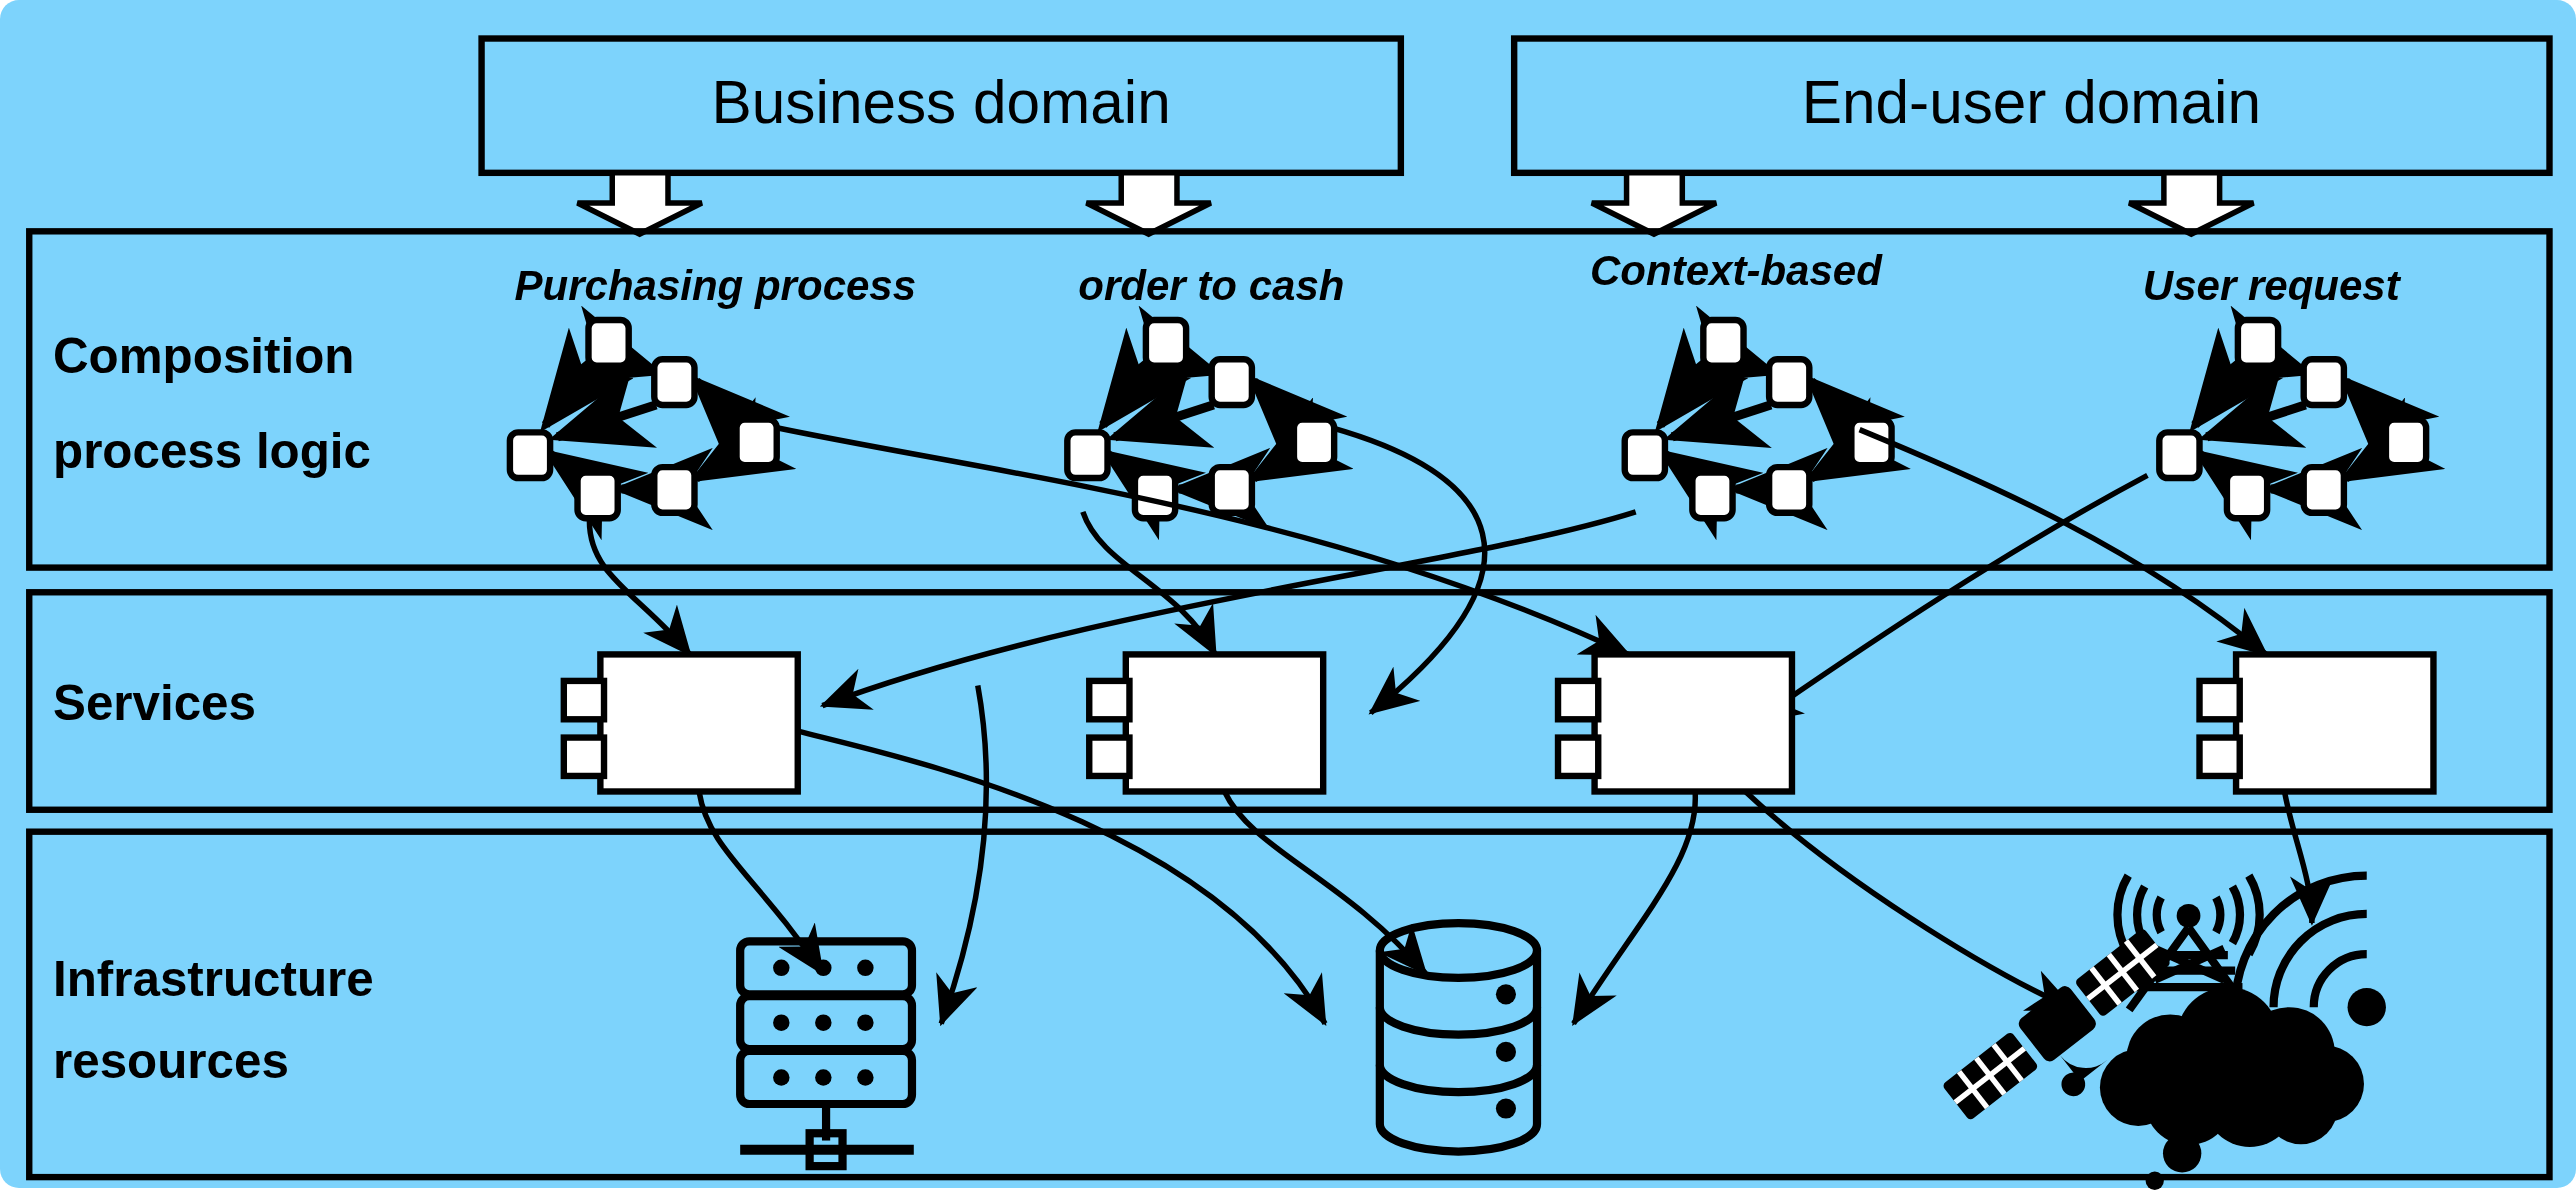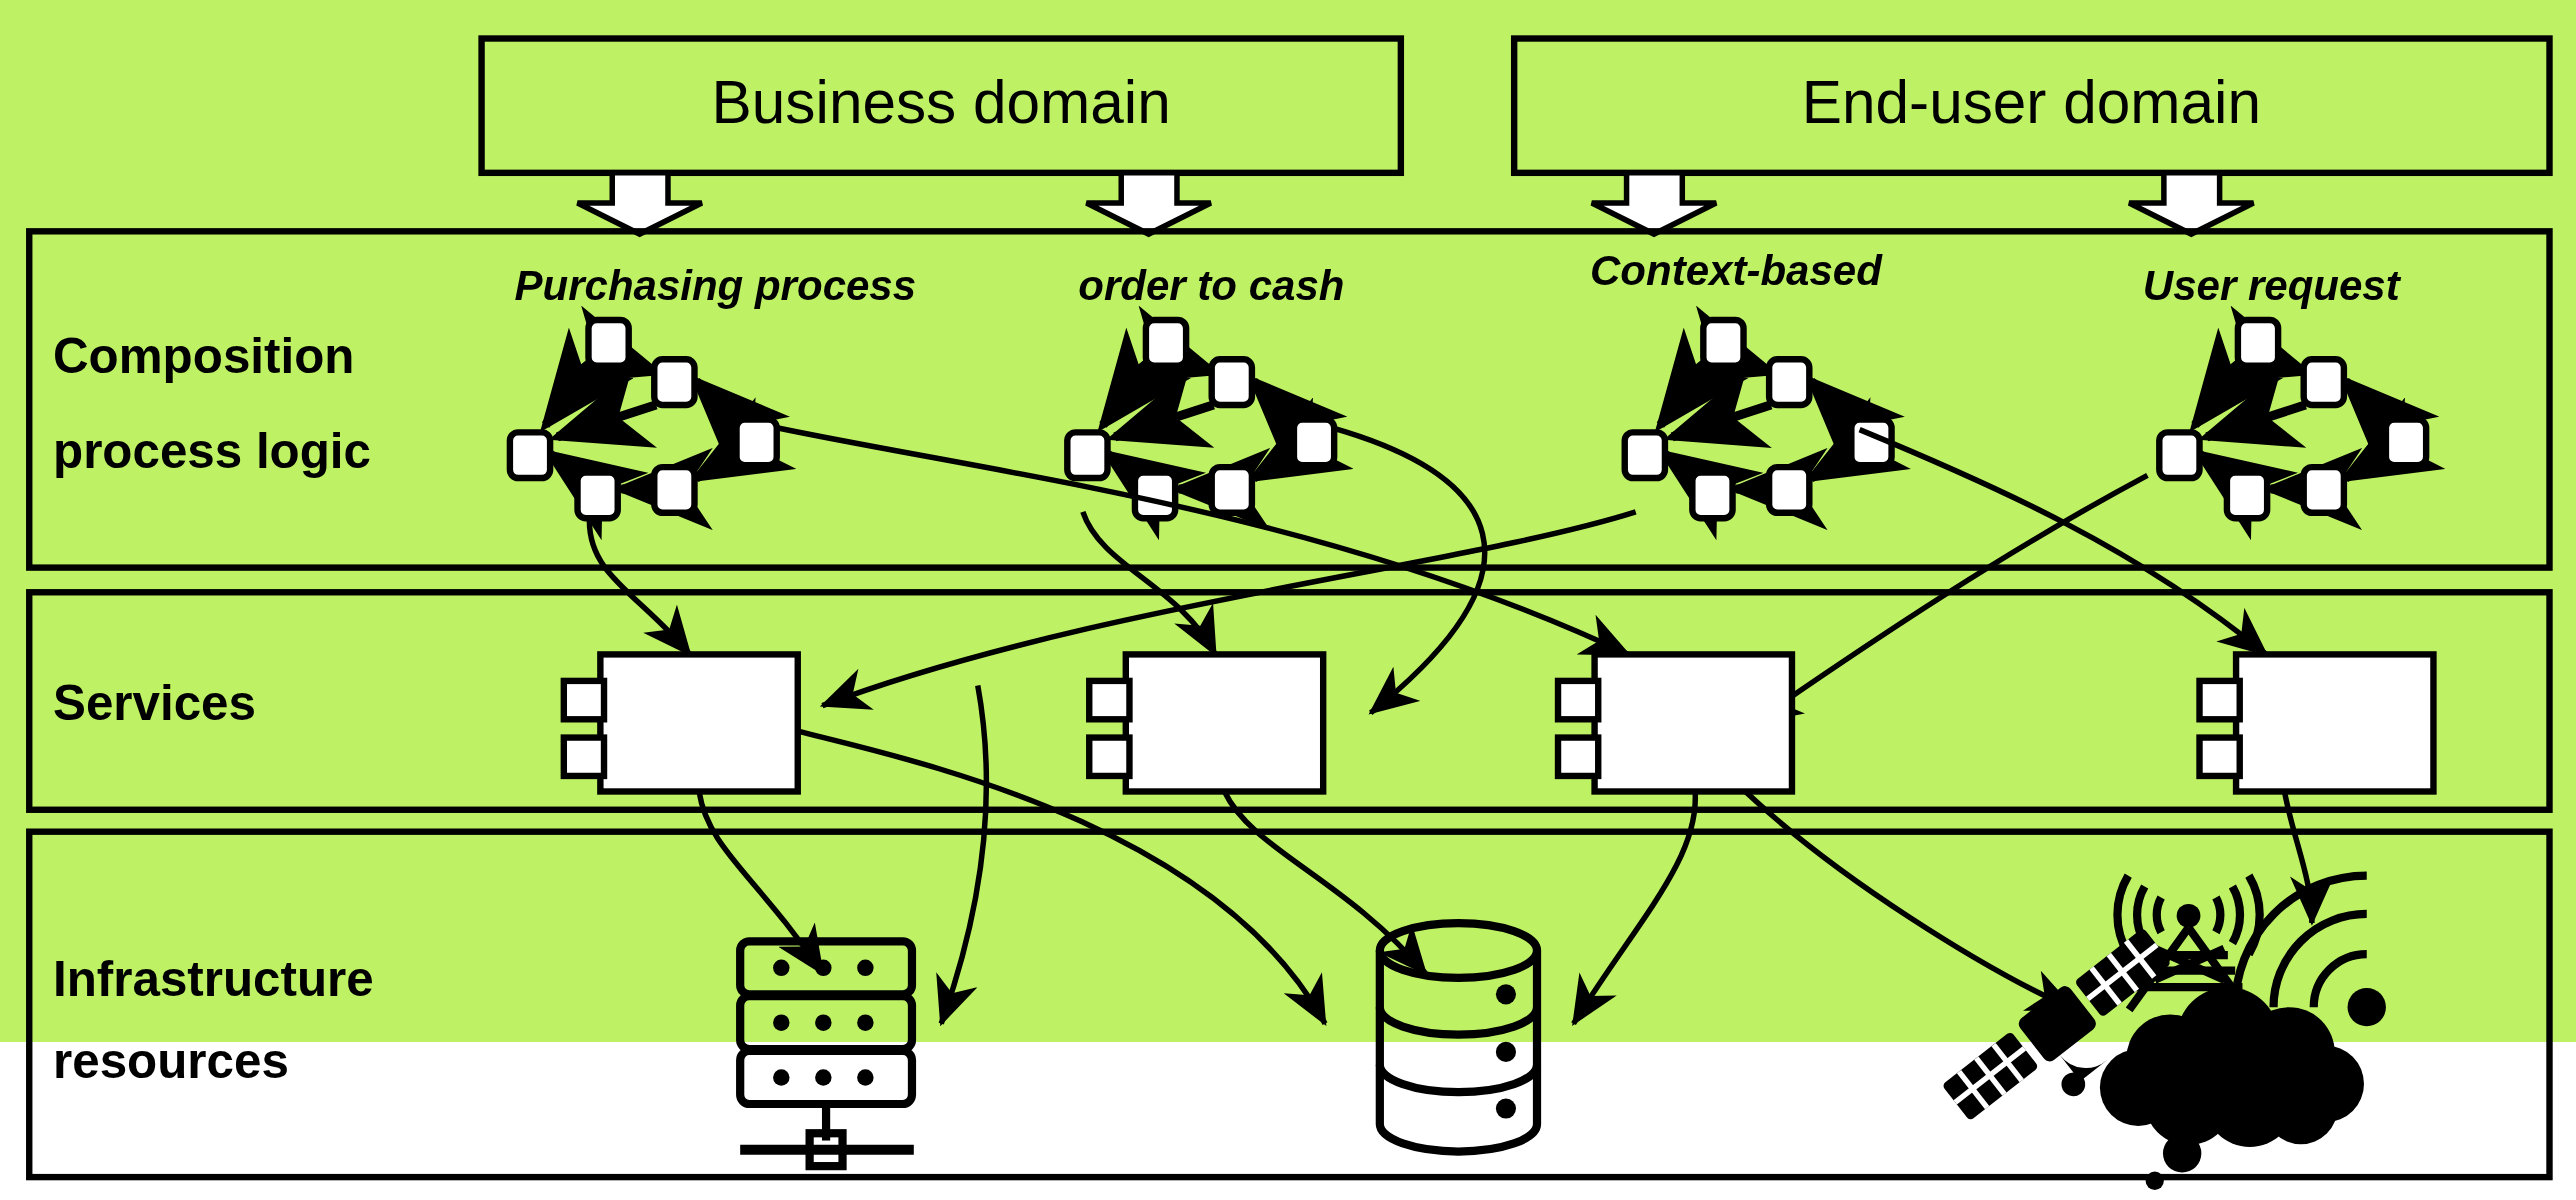--- a/index.html
+++ b/index.html
@@ -1,17 +1,17 @@
 <!DOCTYPE html>
 <html style="font-size:14.6px"><head>
 <meta charset="utf-8">
 <style>
   html,body{margin:0;padding:0;background:#ffffff;}
   body{width:2576px;height:1201px;overflow:hidden;font-family:"Liberation Sans",sans-serif;}
-  #stage{position:relative;width:2576px;height:1042px;background:#bef264;}
+  #stage{position:relative;width:2576px;height:1188px;background:#7dd3fc;border-radius:19px;}
   svg.diagram{position:absolute;inset:0;width:2576px;height:1201px;}
   .lyr-label{font-family:"Liberation Sans",sans-serif;font-weight:bold;font-size:54px;fill:#000;}
   .dom-label{font-family:"Liberation Sans",sans-serif;font-weight:normal;font-size:66px;fill:#000;}
   .proc-label{font-family:"Liberation Sans",sans-serif;font-weight:bold;font-style:italic;font-size:46px;fill:#000;}
   .frame{fill:none;stroke:#000;stroke-width:7;}
   .node{fill:#fff;stroke:#000;stroke-width:7;}
   .edge{fill:none;stroke:#000;stroke-width:10;stroke-linecap:butt;}
   .conn{fill:none;stroke:#000;stroke-width:6;}
   .svc{fill:#fff;stroke:#000;stroke-width:7;}
   .ico{fill:none;stroke:#000;stroke-width:9;}

